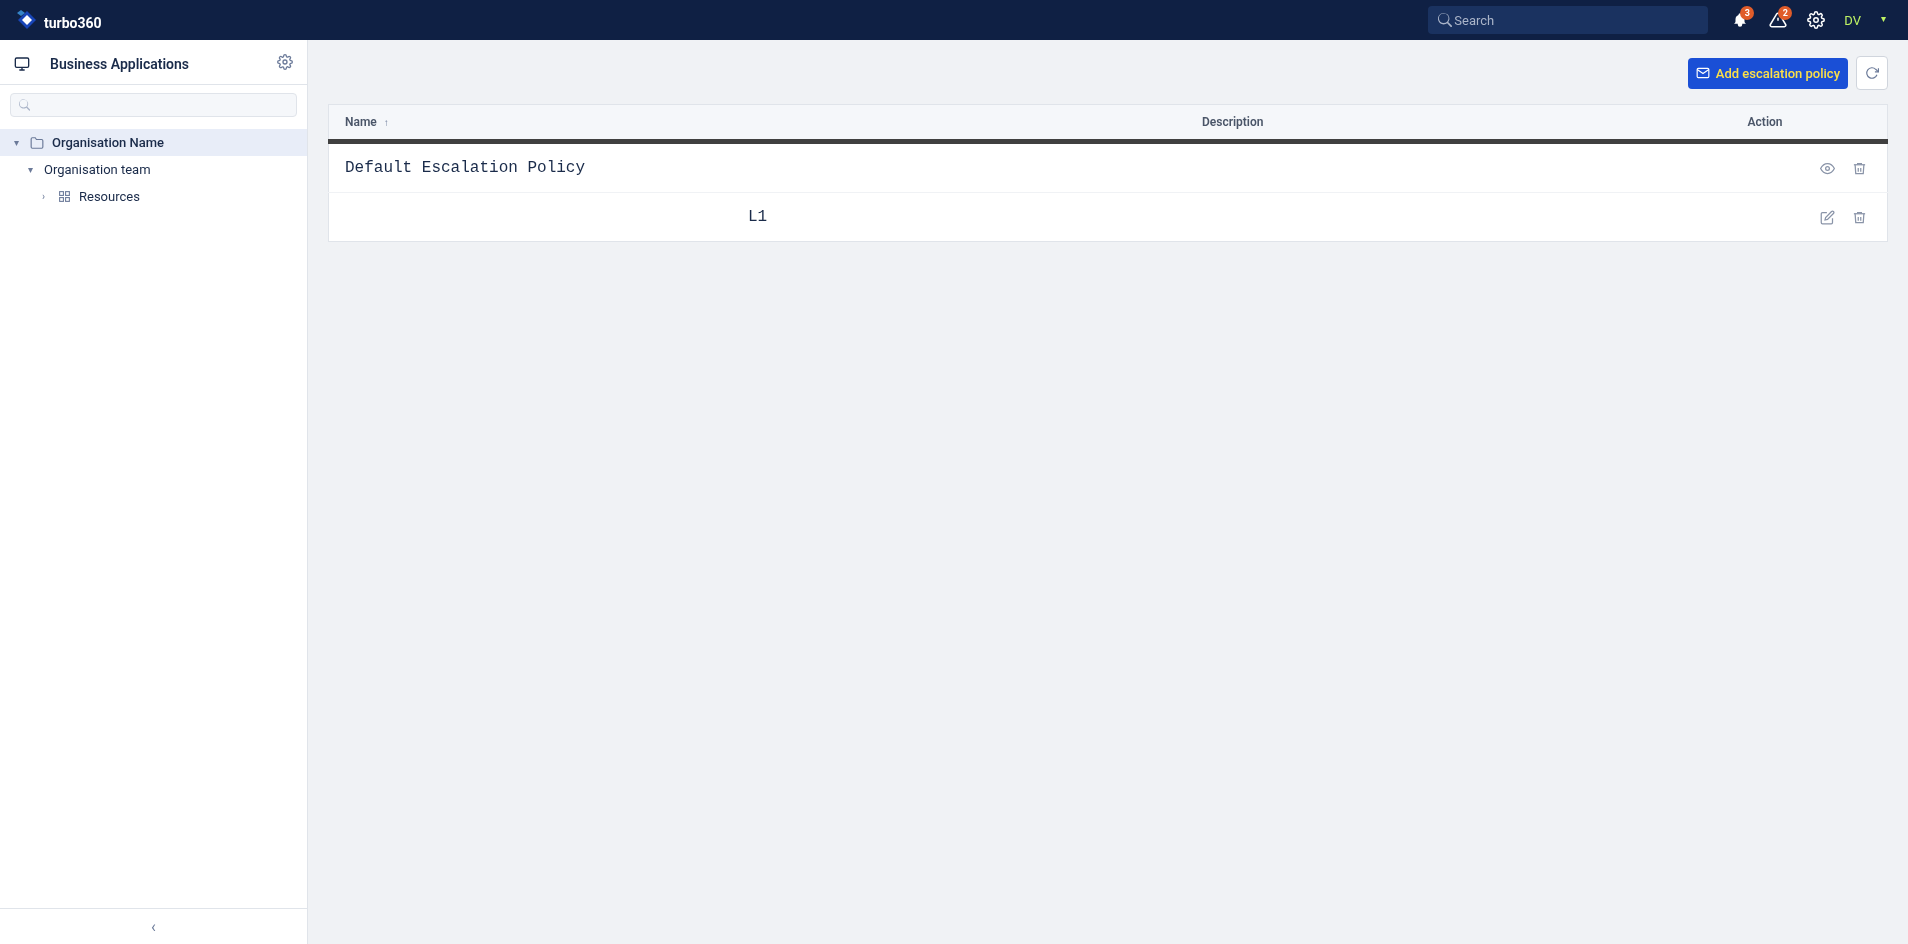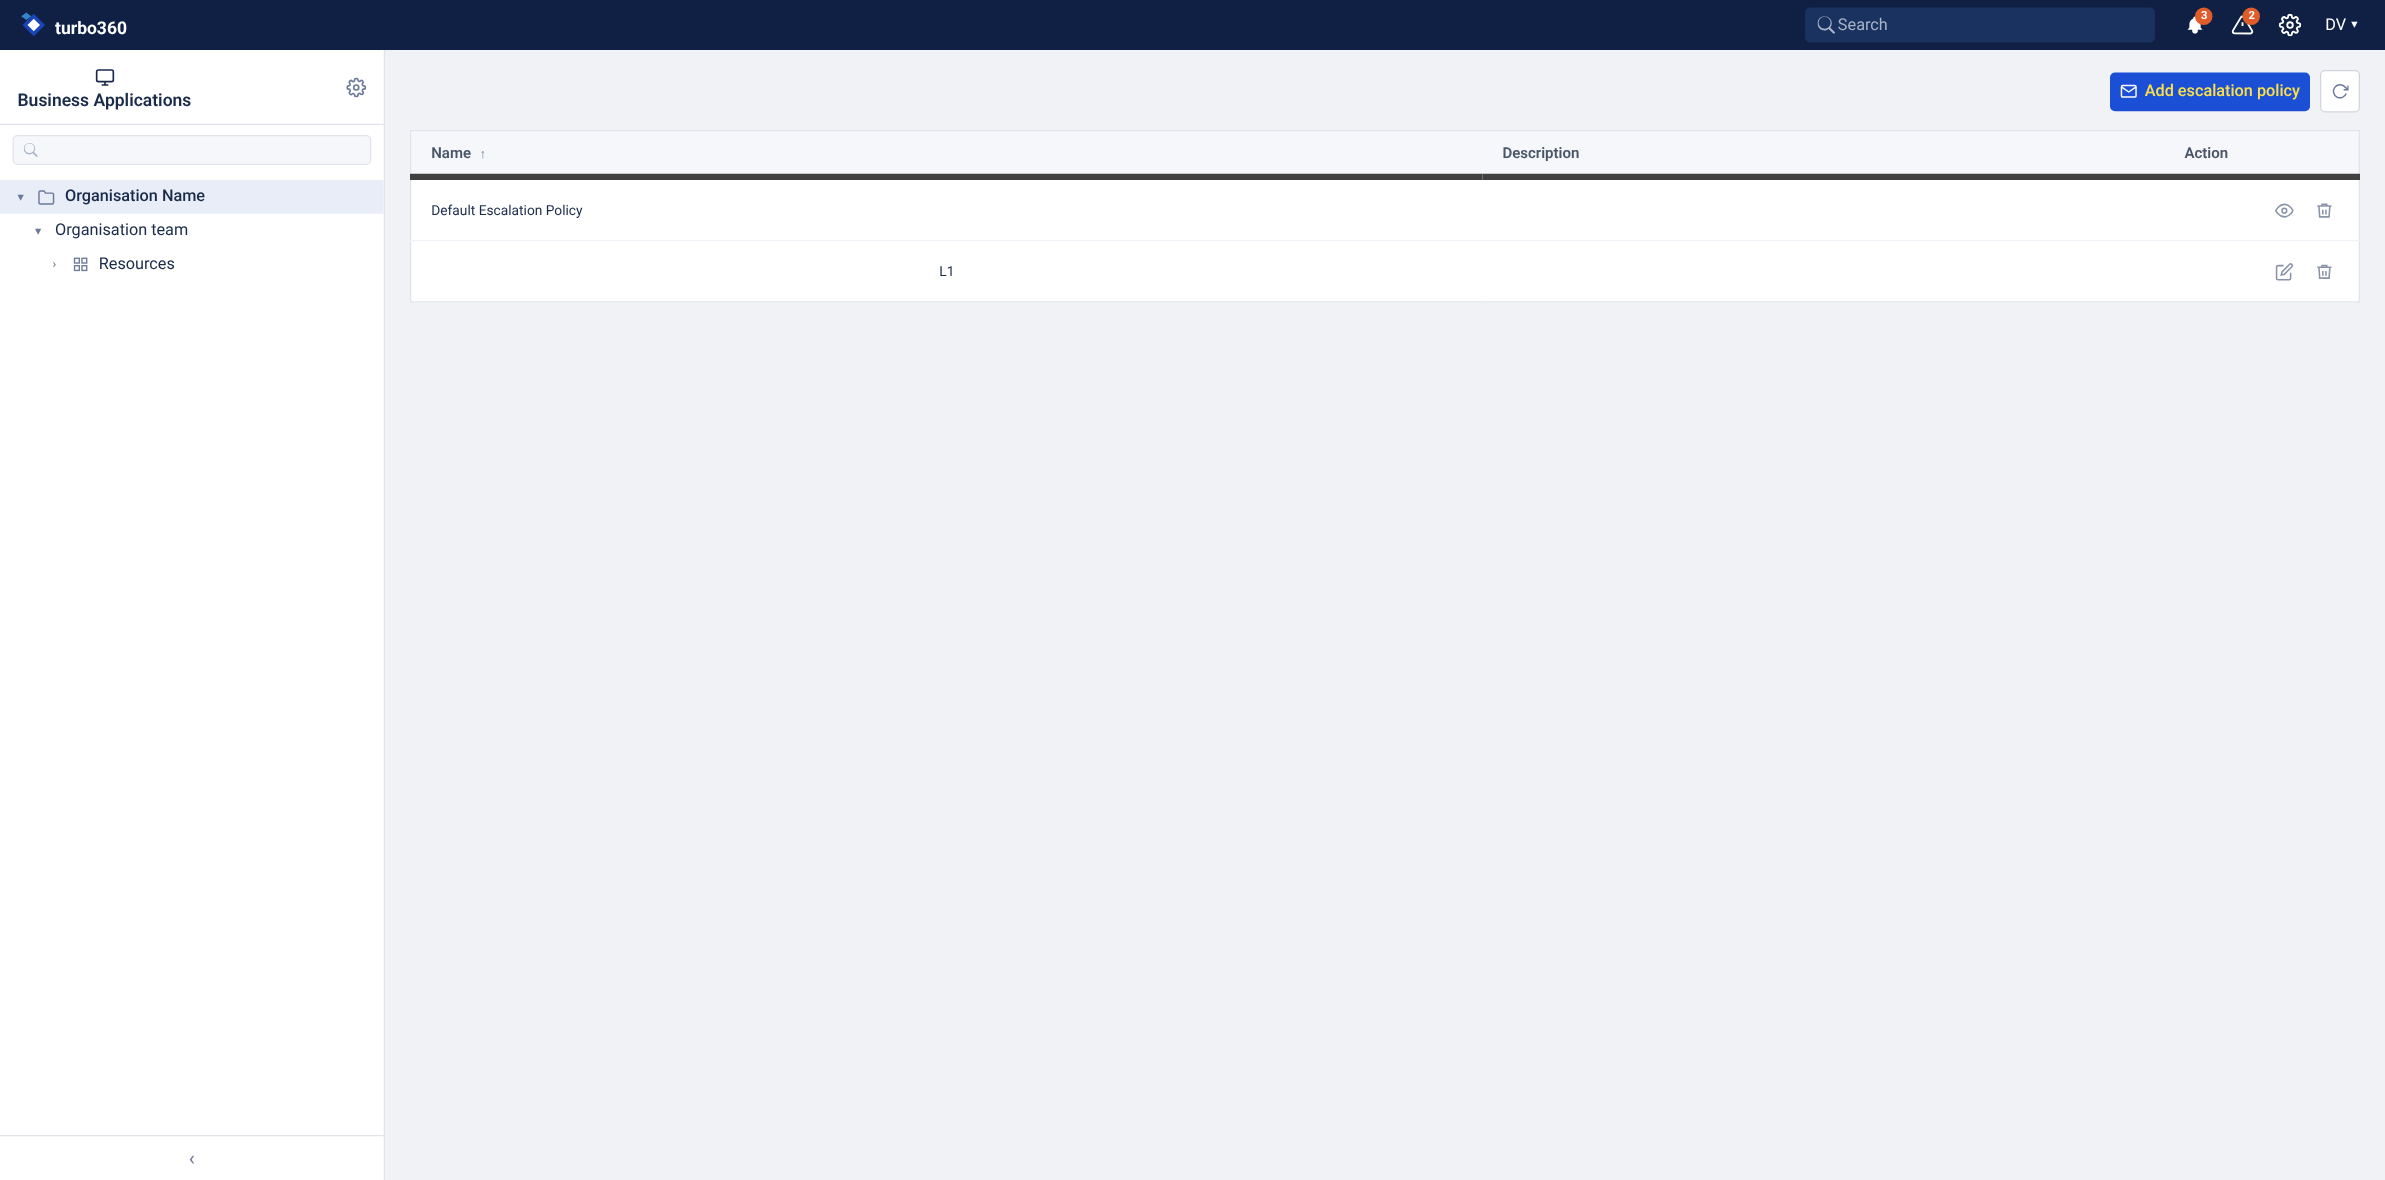--- a/index.html
+++ b/index.html
@@ -77,22 +77,22 @@
       height: 14px;
       display: flex;
       align-items: center;
       justify-content: center;
       padding: 0 3px;
       font-weight: 700;
     }
     .user-avatar {
       display: flex;
       align-items: flex-start;
-      gap: 4px;
-      color: #ffffff;
+      gap: 20px;
+      color: #bef264;
       font-size: 13px;
       cursor: pointer;
       padding: 4px 6px;
       border-radius: 4px;
     }
 
     
     .main-layout {
       display: flex;
       height: calc(944px - 40px);
@@ -110,25 +110,24 @@
     .sidebar-header {
       display: flex;
       align-items: center;
       justify-content: space-between;
       padding: 14px 14px 10px 14px;
       border-bottom: 1px solid #e0e4ea;
     }
     .sidebar-title {
       display: flex;
       align-items: center;
-      gap: 3px;
+      gap: 20px;
       font-size: 14px;
       font-weight: 600;
       color: #1a2b4a;
-      flex-direction: column;
     }
     .sidebar-gear {
       color: #6b7a99;
       cursor: pointer;
     }
     .sidebar-search {
       display: flex;
       align-items: center;
       margin: 8px 10px;
       background: #f5f7fa;
@@ -264,23 +263,24 @@
     }
     .data-table th {
       padding: 10px 16px;
       font-size: 12px;
       font-weight: 600;
       color: #4a5568;
       text-align: left;
     }
     .data-table td {
       padding: 12px 16px;
-      font-size: 11px;
+      font-size: 16px;
       color: #1a2b4a;
       border-bottom: 1px solid #f0f2f5;
+      font-family: Liberation Mono, monospace;
     }
     .data-table tr:last-child td { border-bottom: none; text-align: center; }
 
     .col-name { width: 55%; }
     .col-desc { width: 35%; }
     .col-action { width: 10%; text-align: right; }
 
     .sort-icon { font-size: 10px; color: #6b7a99; margin-left: 4px; }
 
     .action-icons {

